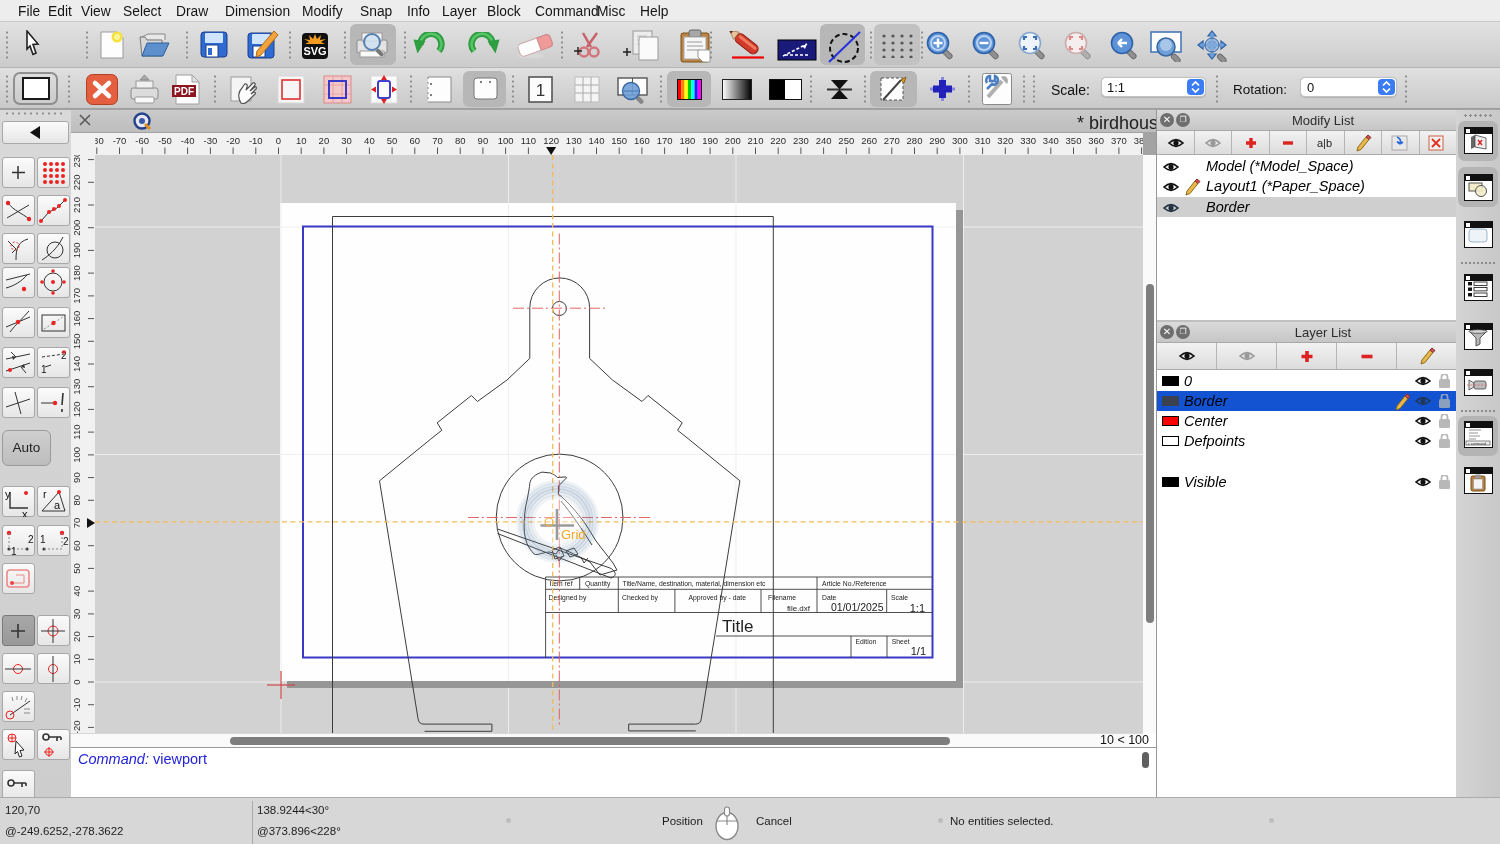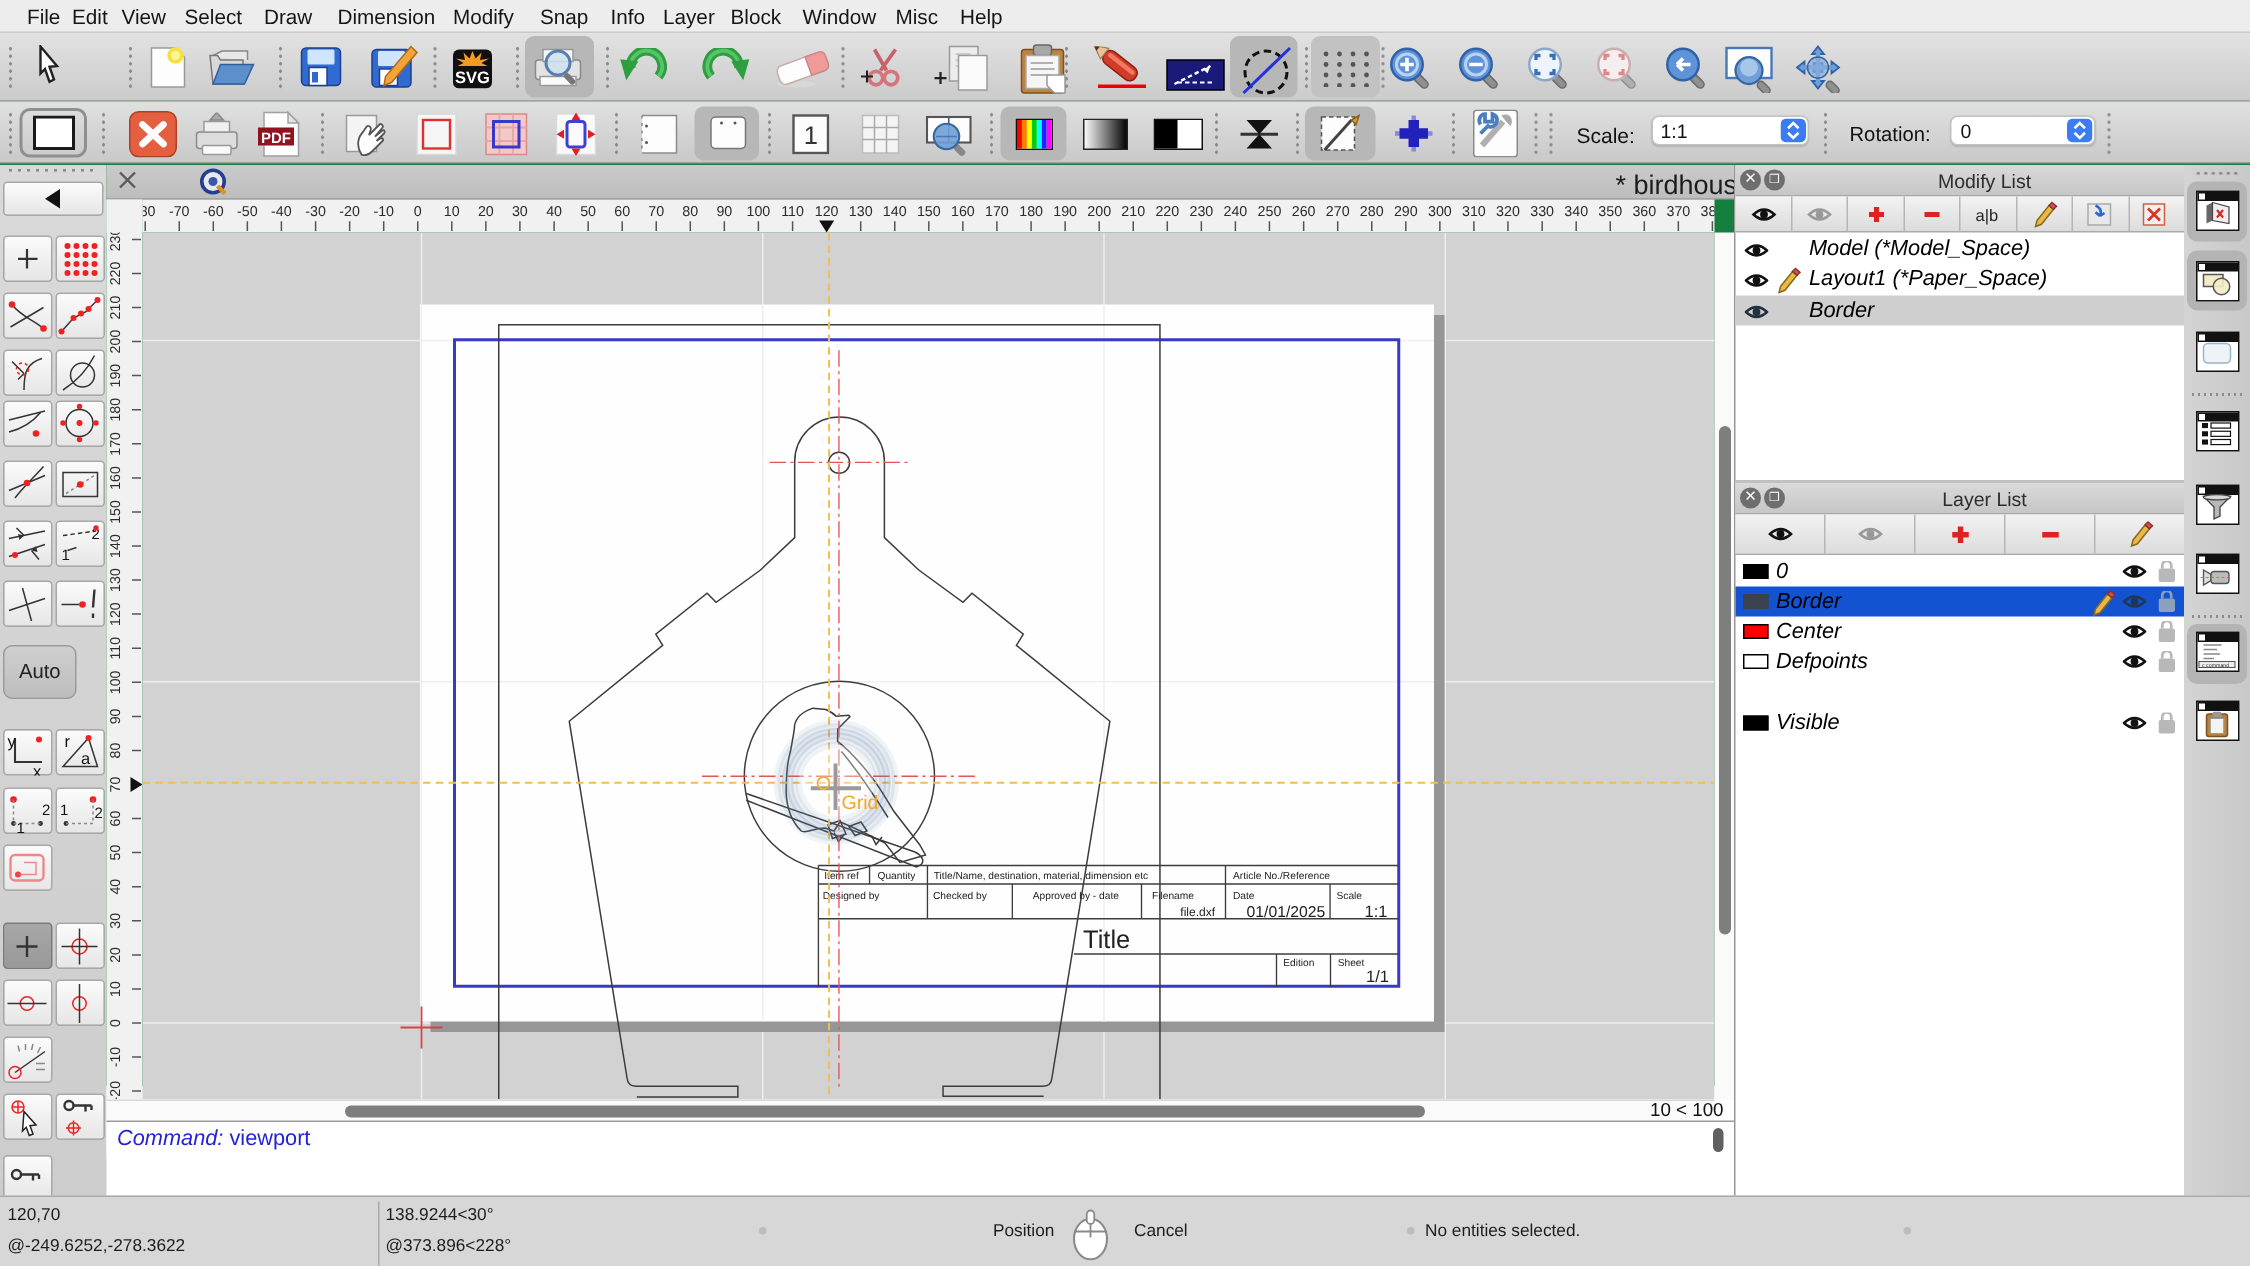--- a/index.html
+++ b/index.html
@@ -1,17 +1,17 @@
 <!DOCTYPE html>
 <html><head>
 <meta charset="utf-8">
 <style>
 * { margin:0; padding:0; box-sizing:border-box; }
 html,body { width:1500px; height:844px; overflow:hidden; font-family:"Liberation Sans", sans-serif; }
-#app { position:relative; width:1500px; height:724px; background:#15803d; }
+#app { position:relative; width:1500px; height:724px; background:#a3a3a3; }
 .abs { position:absolute; }
 
 #menubar { position:absolute; left:0; top:0; width:1500px; height:22px; background:#ededed; border-bottom:1px solid #c9c9c9; }
 #menubar span { position:absolute; top:4px; font-size:13.8px; color:#151515; }
 
 #tb1 { position:absolute; left:0; top:22px; width:1500px; height:46px; background:linear-gradient(#e2e2e2,#cbcbcb); border-bottom:1px solid #b5b5b5; }
 #tb2 { position:absolute; left:0; top:68px; width:1500px; height:41px; background:linear-gradient(#e0e0e0,#c9c9c9); border-bottom:1px solid #9e9e9e; }
 .ticon { position:absolute; }
 .pressedbg { position:absolute; background:#b7b7b7; border-radius:6px; }
 .vdots { position:absolute; width:2px; background-image:radial-gradient(circle, #8b8b8b 1px, transparent 1.2px); background-size:2px 5px; background-repeat:repeat-y; }
@@ -55,21 +55,21 @@
     <span style="left:48px">Edit</span>
     <span style="left:81px">View</span>
     <span style="left:123px">Select</span>
     <span style="left:176px">Draw</span>
     <span style="left:225px">Dimension</span>
     <span style="left:302px">Modify</span>
     <span style="left:360px">Snap</span>
     <span style="left:407px">Info</span>
     <span style="left:442px">Layer</span>
     <span style="left:487px">Block</span>
-    <span style="left:535px">Window</span>
+    <span style="left:535px">Command</span>
     <span style="left:597px">Misc</span>
     <span style="left:640px">Help</span>
   </div>
   <div id="tb1">
     <div class="vdots" style="left:6px;top:8px;height:31px"></div>
     <svg class="ticon" style="left:25px;top:8px" width="16" height="28">
         <path d="M2 1 L13 14 L8 14.5 L11 23 L8 24.5 L5 16 L2 19 Z" fill="#fff" stroke="#222" stroke-width="1.6"></path>
       </svg>
     <div class="vdots" style="left:86px;top:8px;height:31px"></div>
     <svg class="ticon" style="left:98px;top:9px" width="28" height="28">

